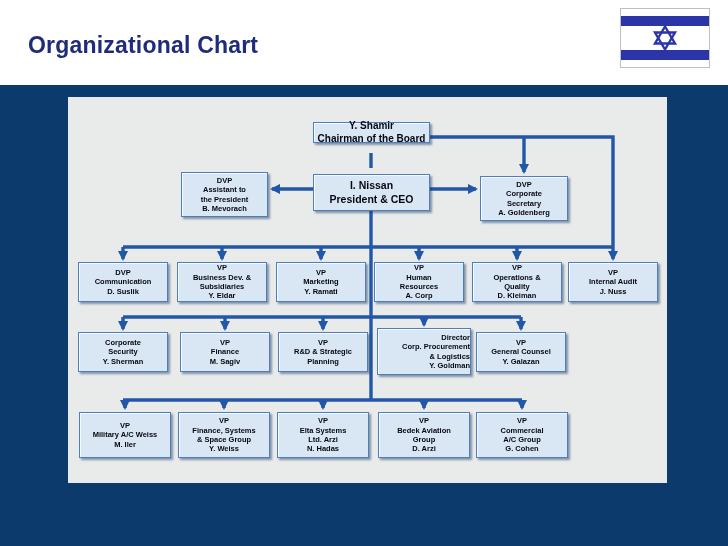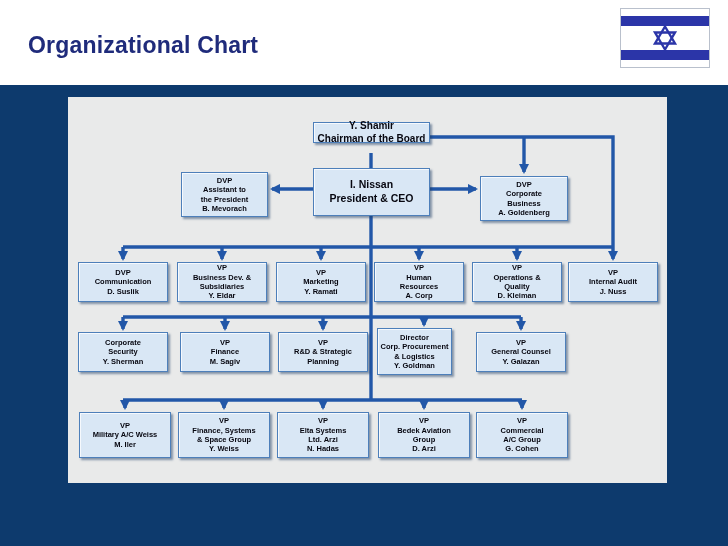--- a/index.html
+++ b/index.html
@@ -91,34 +91,34 @@
     <path d="M424,400 V408" marker-end="url(#ah)"></path>
     <path d="M522,400 V408" marker-end="url(#ah)"></path>
   </g>
 </svg>
 
 <div>
     <div class="obox lg" style="left: 313px; top: 122px; width: 117px; height: 21px;">
       <div class="ln">Y. Shamir</div>
       <div class="ln">Chairman of the Board</div>
     </div>
-    <div class="obox xl" style="left: 313px; top: 168px; width: 117px; height: 48px;">
+    <div class="obox xl" style="left: 313px; top: 174px; width: 117px; height: 37px;">
       <div class="ln">I. Nissan</div>
       <div class="ln">President &amp; CEO</div>
     </div>
     <div class="obox" style="left: 181px; top: 172px; width: 87px; height: 45px;">
       <div class="ln">DVP</div>
       <div class="ln">Assistant to</div>
       <div class="ln">the President</div>
       <div class="ln">B. Mevorach</div>
     </div>
     <div class="obox" style="left: 480px; top: 176px; width: 88px; height: 45px;">
       <div class="ln">DVP</div>
       <div class="ln">Corporate</div>
-      <div class="ln">Business</div>
+      <div class="ln">Secretary</div>
       <div class="ln">A. Goldenberg</div>
     </div>
     <div class="obox" style="left: 78px; top: 262px; width: 90px; height: 40px;">
       <div class="ln">DVP</div>
       <div class="ln">Communication</div>
       <div class="ln">D. Suslik</div>
     </div>
     <div class="obox" style="left: 177px; top: 262px; width: 90px; height: 40px;">
       <div class="ln">VP</div>
       <div class="ln">Business Dev. &amp;</div>
@@ -155,21 +155,21 @@
     <div class="obox" style="left: 180px; top: 332px; width: 90px; height: 40px;">
       <div class="ln">VP</div>
       <div class="ln">Finance</div>
       <div class="ln">M. Sagiv</div>
     </div>
     <div class="obox" style="left: 278px; top: 332px; width: 90px; height: 40px;">
       <div class="ln">VP</div>
       <div class="ln">R&amp;D &amp; Strategic</div>
       <div class="ln">Planning</div>
     </div>
-    <div class="obox" style="left: 377px; top: 328px; width: 75px; height: 47px;">
+    <div class="obox" style="left: 377px; top: 328px; width: 94px; height: 47px; align-items: flex-end;">
       <div class="ln">Director</div>
       <div class="ln">Corp. Procurement</div>
       <div class="ln">&amp; Logistics</div>
       <div class="ln">Y. Goldman</div>
     </div>
     <div class="obox" style="left: 476px; top: 332px; width: 90px; height: 40px;">
       <div class="ln">VP</div>
       <div class="ln">General Counsel</div>
       <div class="ln">Y. Galazan</div>
     </div>

